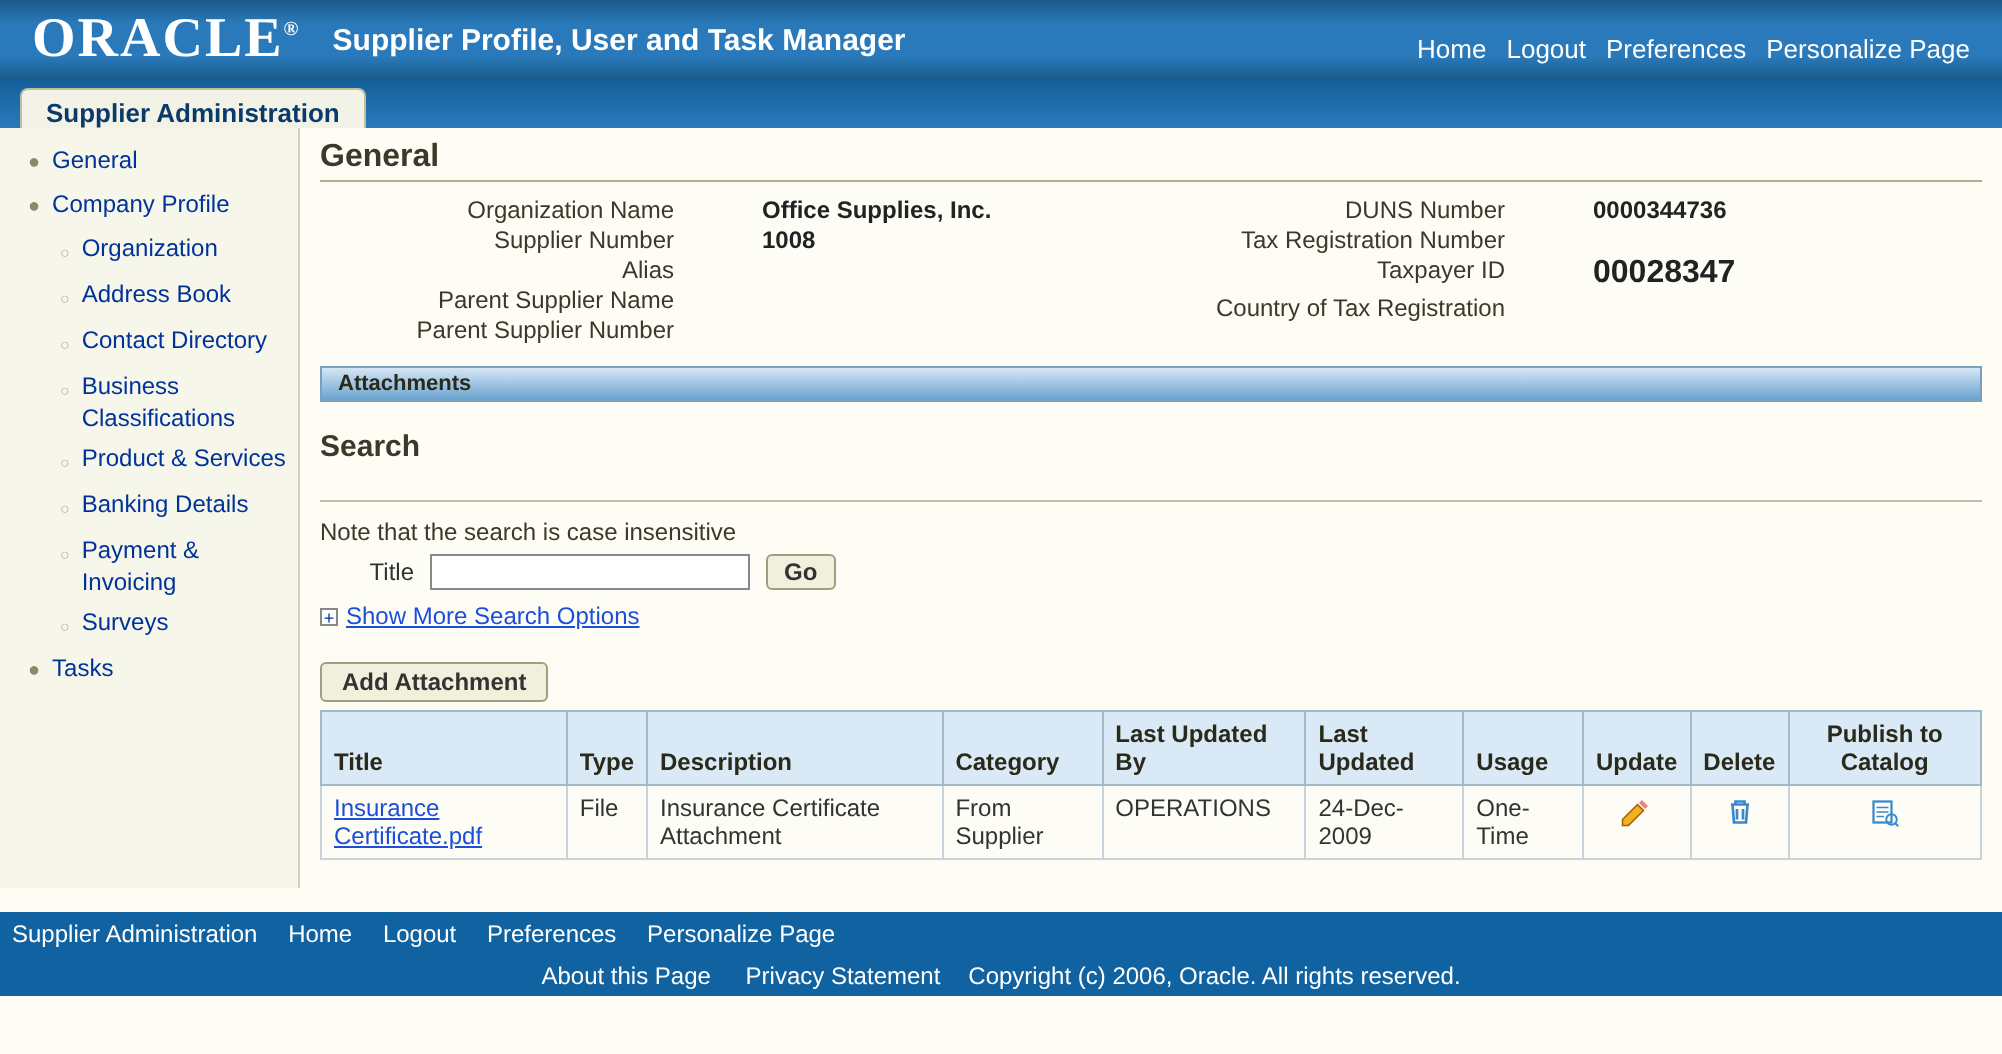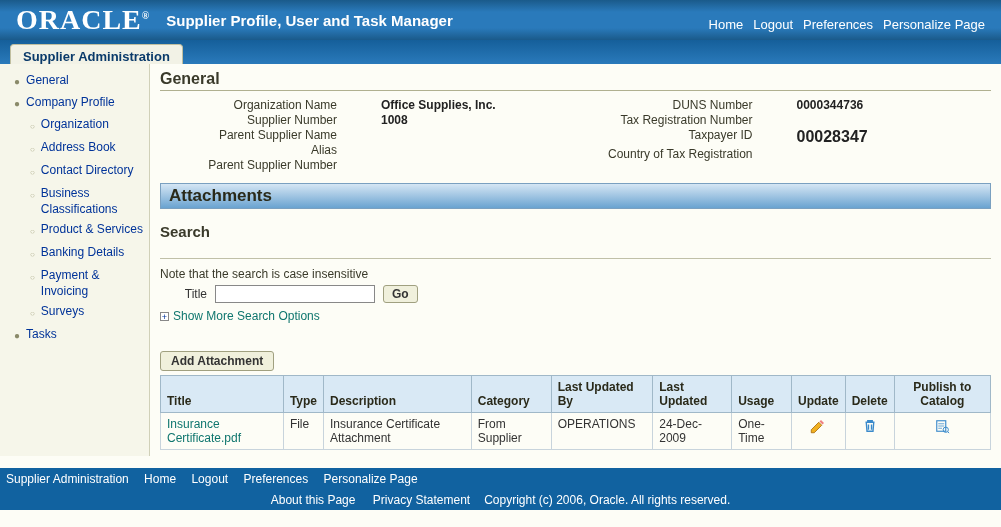--- a/index.html
+++ b/index.html
@@ -99,21 +99,21 @@
   .detail-col { flex: 1; }
   .detail-row { display: flex; margin: 1px 0; gap: 36px; }
   .detail-label { width: 185px; text-align: right; padding-right: 8px; color: #3a3a2a; }
   .detail-value { font-weight: bold; color: #222; }
   .detail-value.big { font-size: 16px; font-weight: bold; }
   .bar-header {
     background: linear-gradient(180deg, #d5e6f4 0%, #6aa3d0 100%);
     border: 1px solid #7aa0c0;
     color: #2a2a1a;
     font-weight: bold;
-    font-size: 17px;
+    font-size: 11px;
     padding: 2px 8px;
     margin-top: 10px;
   }
   .sub-title {
     font-size: 15px;
     font-weight: bold;
     color: #3a3a2a;
     border-bottom: 1px solid #c0c0a8;
     margin-top: 14px;
     padding-bottom: 18px;
@@ -142,31 +142,31 @@
   .plus-box {
     display: inline-block;
     border: 1px solid #888;
     width: 9px; height: 9px;
     text-align: center;
     line-height: 8px;
     font-size: 9px;
     margin-right: 4px;
     background: white;
   }
-  .link { color: #0f766e; cursor: pointer; }
+  .link { color: #1d4ed8; text-decoration: underline; cursor: pointer; }
   .action-btn {
     display: inline-block;
     background: #f0f0dc;
     border: 1px solid #a0a080;
     border-radius: 3px;
     padding: 2px 10px;
     font-size: 12px;
     font-weight: bold;
     color: #333;
-    margin-top: 28px;
+    margin-top: 16px;
     cursor: pointer;
   }
   table.grid {
     width: 100%;
     border-collapse: collapse;
     margin-top: 4px;
     font-size: 12px;
   }
   table.grid th {
     background: #d9e9f5;
@@ -279,25 +279,25 @@
       <div class="detail-col">
         <div class="detail-row">
             <div class="detail-label">Organization Name</div>
             <div class="detail-value">Office Supplies, Inc.</div>
           </div>
         <div class="detail-row">
             <div class="detail-label">Supplier Number</div>
             <div class="detail-value">1008</div>
           </div>
         <div class="detail-row">
+            <div class="detail-label">Alias</div>
+            <div class="detail-value"></div>
+          </div>
+        <div class="detail-row">
             <div class="detail-label">Parent Supplier Name</div>
-            <div class="detail-value"></div>
-          </div>
-        <div class="detail-row">
-            <div class="detail-label">Alias</div>
             <div class="detail-value"></div>
           </div>
         <div class="detail-row">
             <div class="detail-label">Parent Supplier Number</div>
             <div class="detail-value"></div>
           </div>
       </div>
       <div class="detail-col">
         <div class="detail-row">
             <div class="detail-label">DUNS Number</div>

